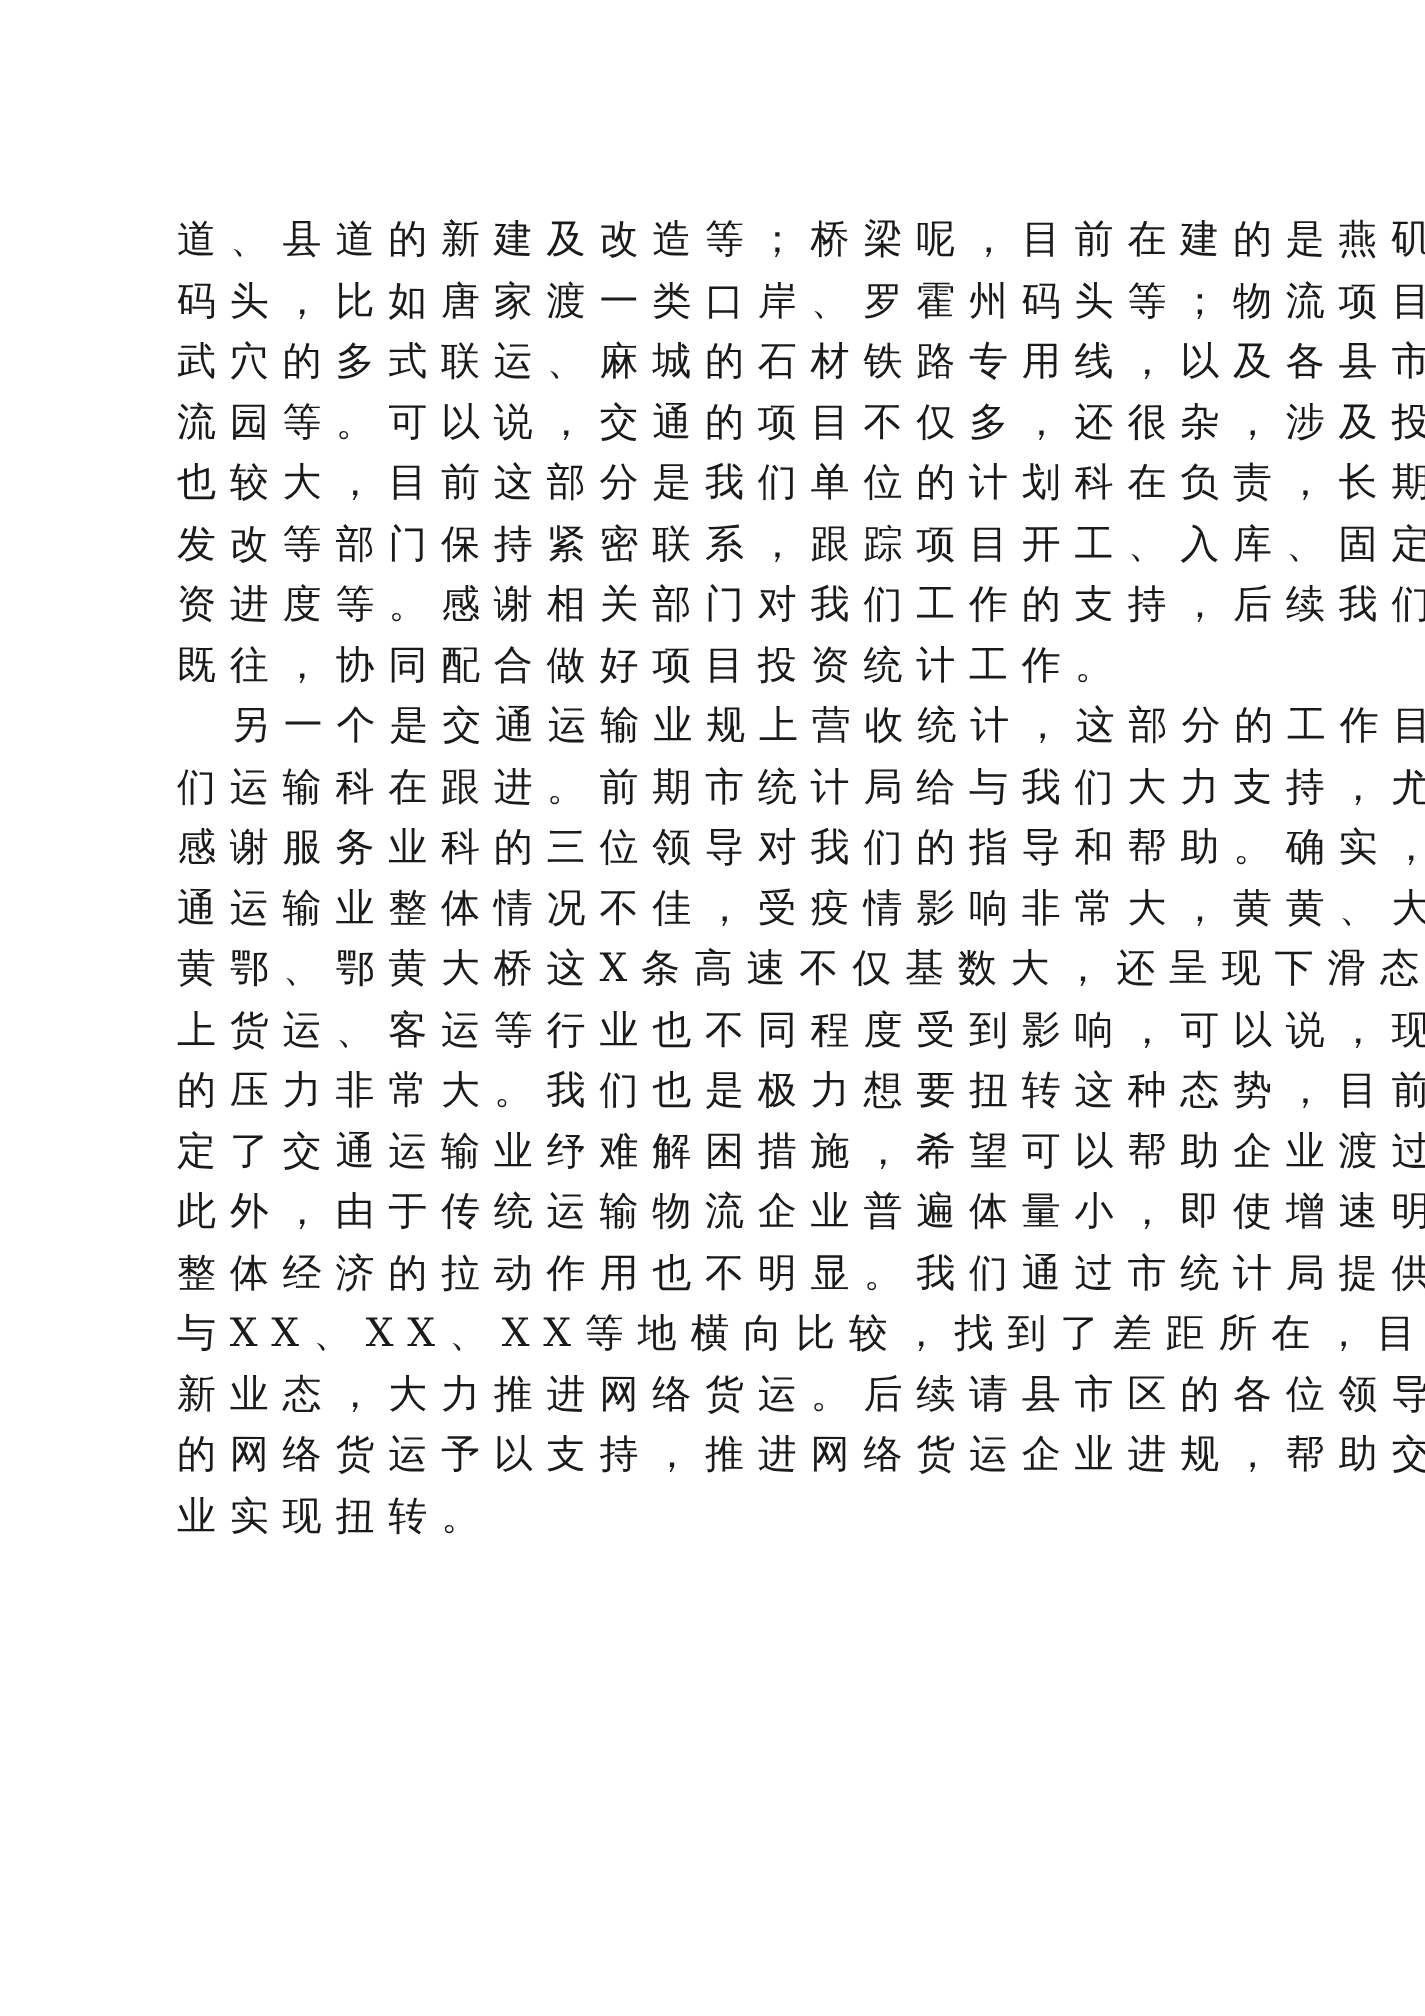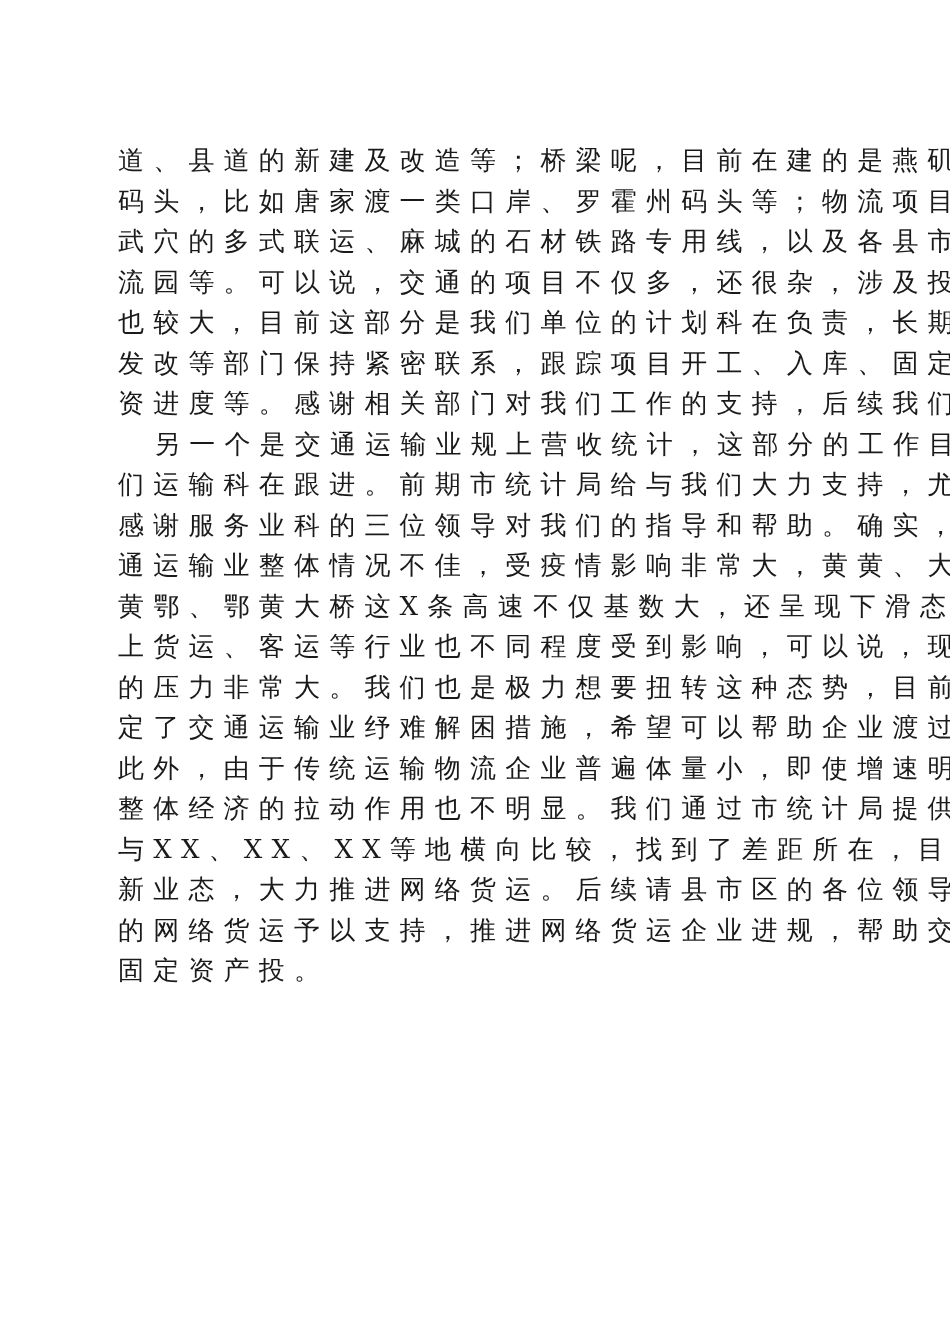--- a/index.html
+++ b/index.html
@@ -37,30 +37,31 @@
 
 <div class="page">
   <div class="paragraph">
     <div class="line">道、县道的新建及改造等；桥梁呢，目前在建的是燕矶大桥；</div>
     <div class="line">码头，比如唐家渡一类口岸、罗霍州码头等；物流项目包含了</div>
     <div class="line">武穴的多式联运、麻城的石材铁路专用线，以及各县市区的物</div>
     <div class="line">流园等。可以说，交通的项目不仅多，还很杂，涉及投资数额</div>
     <div class="line">也较大，目前这部分是我们单位的计划科在负责，长期和统计、</div>
     <div class="line">发改等部门保持紧密联系，跟踪项目开工、入库、固定资产投</div>
     <div class="line">资进度等。感谢相关部门对我们工作的支持，后续我们将一如</div>
+    <div class="line">既往，协同配合做好项目投资统计工作。</div>
   </div>
   <div class="paragraph">
     <div class="line indent">另一个是交通运输业规上营收统计，这部分的工作目前是我</div>
     <div class="line">们运输科在跟进。前期市统计局给与我们大力支持，尤其是要</div>
     <div class="line">感谢服务业科的三位领导对我们的指导和帮助。确实，目前交</div>
     <div class="line">通运输业整体情况不佳，受疫情影响非常大，黄黄、大广北、</div>
     <div class="line">黄鄂、鄂黄大桥这X条高速不仅基数大，还呈现下滑态势，加</div>
     <div class="line">上货运、客运等行业也不同程度受到影响，可以说，现在交通</div>
     <div class="line">的压力非常大。我们也是极力想要扭转这种态势，目前已经制</div>
     <div class="line">定了交通运输业纾难解困措施，希望可以帮助企业渡过难关。</div>
     <div class="line">此外，由于传统运输物流企业普遍体量小，即使增速明显，对</div>
     <div class="line">整体经济的拉动作用也不明显。我们通过市统计局提供的数据，</div>
     <div class="line">与XX、XX、XX等地横向比较，找到了差距所在，目前正在发展</div>
     <div class="line">新业态，大力推进网络货运。后续请县市区的各位领导对我们</div>
     <div class="line">的网络货运予以支持，推进网络货运企业进规，帮助交通运输</div>
-    <div class="line">固定资产投。</div>
+    <div class="line">业实现扭转。</div>
   </div>
 </div>
 
 </body></html>

